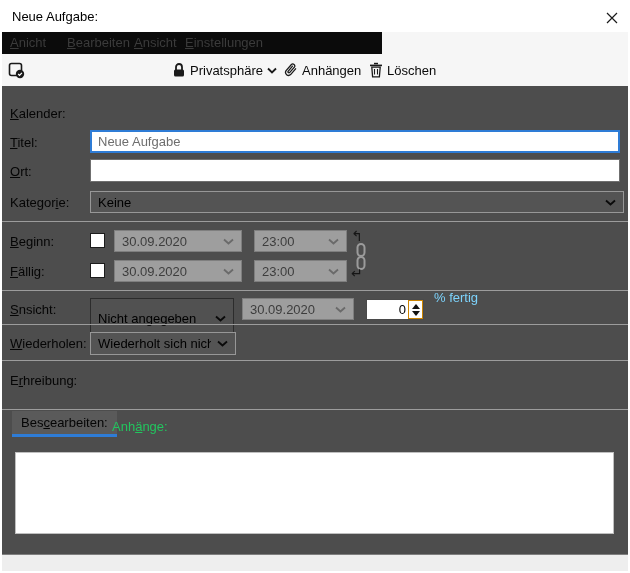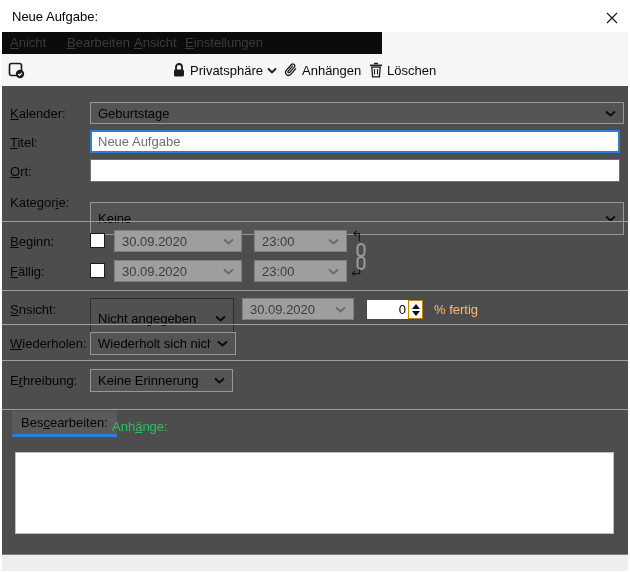--- a/index.html
+++ b/index.html
@@ -52,21 +52,21 @@
 
   
   .spinner{position:absolute;left:364px;top:297px;width:58px;height:21px;box-sizing:border-box;
     background:#fff;border:1px solid #4a4a4a;display:flex;}
   .spin-input{flex:1;min-width:0;border:none;outline:none;text-align:right;font-size:13px;
     font-family:"Liberation Sans",sans-serif;color:#000;padding:0 2px;background:#fff;}
   .spin-btns{width:15px;box-sizing:border-box;border:1px solid #cc8400;background:#fdfdfd;
     display:flex;flex-direction:column;align-items:center;justify-content:center;gap:2px;cursor:pointer;}
   .spin-up{width:0;height:0;border-left:4px solid transparent;border-right:4px solid transparent;border-bottom:5px solid #111;}
   .spin-down{width:0;height:0;border-left:4px solid transparent;border-right:4px solid transparent;border-top:5px solid #111;}
-  .pct-label{position:absolute;left:432px;top:300px;color:#fdba74;}
+  .pct-label{position:absolute;left:432px;top:288px;color:#7dd3fc;}
 
   
   .tab-active{position:absolute;left:10px;top:409px;height:26px;box-sizing:border-box;display:inline-flex;
     align-items:center;padding:0 9px;background:#5a5a5a;border-bottom:3px solid #2e7cd6;color:#050505;cursor:pointer;}
   .tab-inactive{position:absolute;left:101px;top:409px;height:23px;display:inline-flex;align-items:flex-end;
     padding:0 9px;color:#22c55e;cursor:pointer;}
 
   .desc-area{position:absolute;left:13px;top:450px;width:599px;height:82px;box-sizing:border-box;
     background:#fff;border:1px solid #bfbfbf;resize:none;outline:none;font-family:"Liberation Sans",sans-serif;font-size:13px;}
 
@@ -135,37 +135,29 @@
           <rect x="5" y="0.8" width="4" height="1.5" fill="#1a1a1a"></rect>
           <path d="M2.8 5.2 h8.4 l-0.8 9.6 h-6.8 z" fill="none" stroke="#1a1a1a" stroke-width="1.3"></path>
           <path d="M5.5 7 v5.5 M8.5 7 v5.5" stroke="#1a1a1a" stroke-width="1.1"></path>
         </svg>
       </span>
       <span>Löschen</span>
     </div>
   </div>
 
   <span class="flabel" style="top:104px"><span></span><span class="ak">K</span><span>alender:</span></span>
-  <div class="sel" style="left:88px;top:100px;width:534px;height:22px">
-    <span class="sel-text">Geburtstage</span>
-    <span class="chev">
-        <svg width="11" height="7" viewBox="0 0 11 7">
-          <path d="M1 1.5 L5.5 5.5 L10 1.5" fill="none" stroke="#0a0a0a" stroke-width="1.8"></path>
-        </svg>
-      </span>
-  </div>
 
   <span class="flabel" style="top:133px"><span></span><span class="ak">T</span><span>itel:</span></span>
   <input class="tinput titel-input" style="left: 88px; top: 128px; width: 530px; height: 23px;" value="Neue Aufgabe">
 
   <span class="flabel" style="top:162px"><span></span><span class="ak">O</span><span>rt:</span></span>
   <input class="tinput ort-input" style="left: 88px; top: 157px; width: 530px; height: 23px;" value="">
 
   <span class="flabel" style="top:193px"><span>Kategor</span><span class="ak">i</span><span>e:</span></span>
-  <div class="sel" style="left:88px;top:200px;width:534px;height:33px">
+  <div class="sel" style="left:88px;top:189px;width:534px;height:22px">
     <span class="sel-text">Keine</span>
     <span class="chev">
         <svg width="11" height="7" viewBox="0 0 11 7">
           <path d="M1 1.5 L5.5 5.5 L10 1.5" fill="none" stroke="#0a0a0a" stroke-width="1.8"></path>
         </svg>
       </span>
   </div>
 
   <div class="sepline" style="top:219px"></div>
 
@@ -251,28 +243,20 @@
     <span class="chev">
         <svg width="11" height="7" viewBox="0 0 11 7">
           <path d="M1 1.5 L5.5 5.5 L10 1.5" fill="none" stroke="#0a0a0a" stroke-width="1.8"></path>
         </svg>
       </span>
   </div>
 
   <div class="sepline" style="top:358px"></div>
 
   <span class="flabel" style="top:371px"><span>E</span><span class="ak">r</span><span>hreibung:</span></span>
-  <div class="sel" style="left:88px;top:367px;width:143px;height:23px">
-    <span class="sel-text">Keine Erinnerung</span>
-    <span class="chev">
-        <svg width="11" height="7" viewBox="0 0 11 7">
-          <path d="M1 1.5 L5.5 5.5 L10 1.5" fill="none" stroke="#0a0a0a" stroke-width="1.8"></path>
-        </svg>
-      </span>
-  </div>
 
   <div class="sepline" style="top:407px"></div>
 
   <div class="tab-active">
       <span>Bes</span>
       <span class="ak">c</span>
       <span>earbeiten:</span>
     </div>
   <div class="tab-inactive">
       <span>Anh</span>

